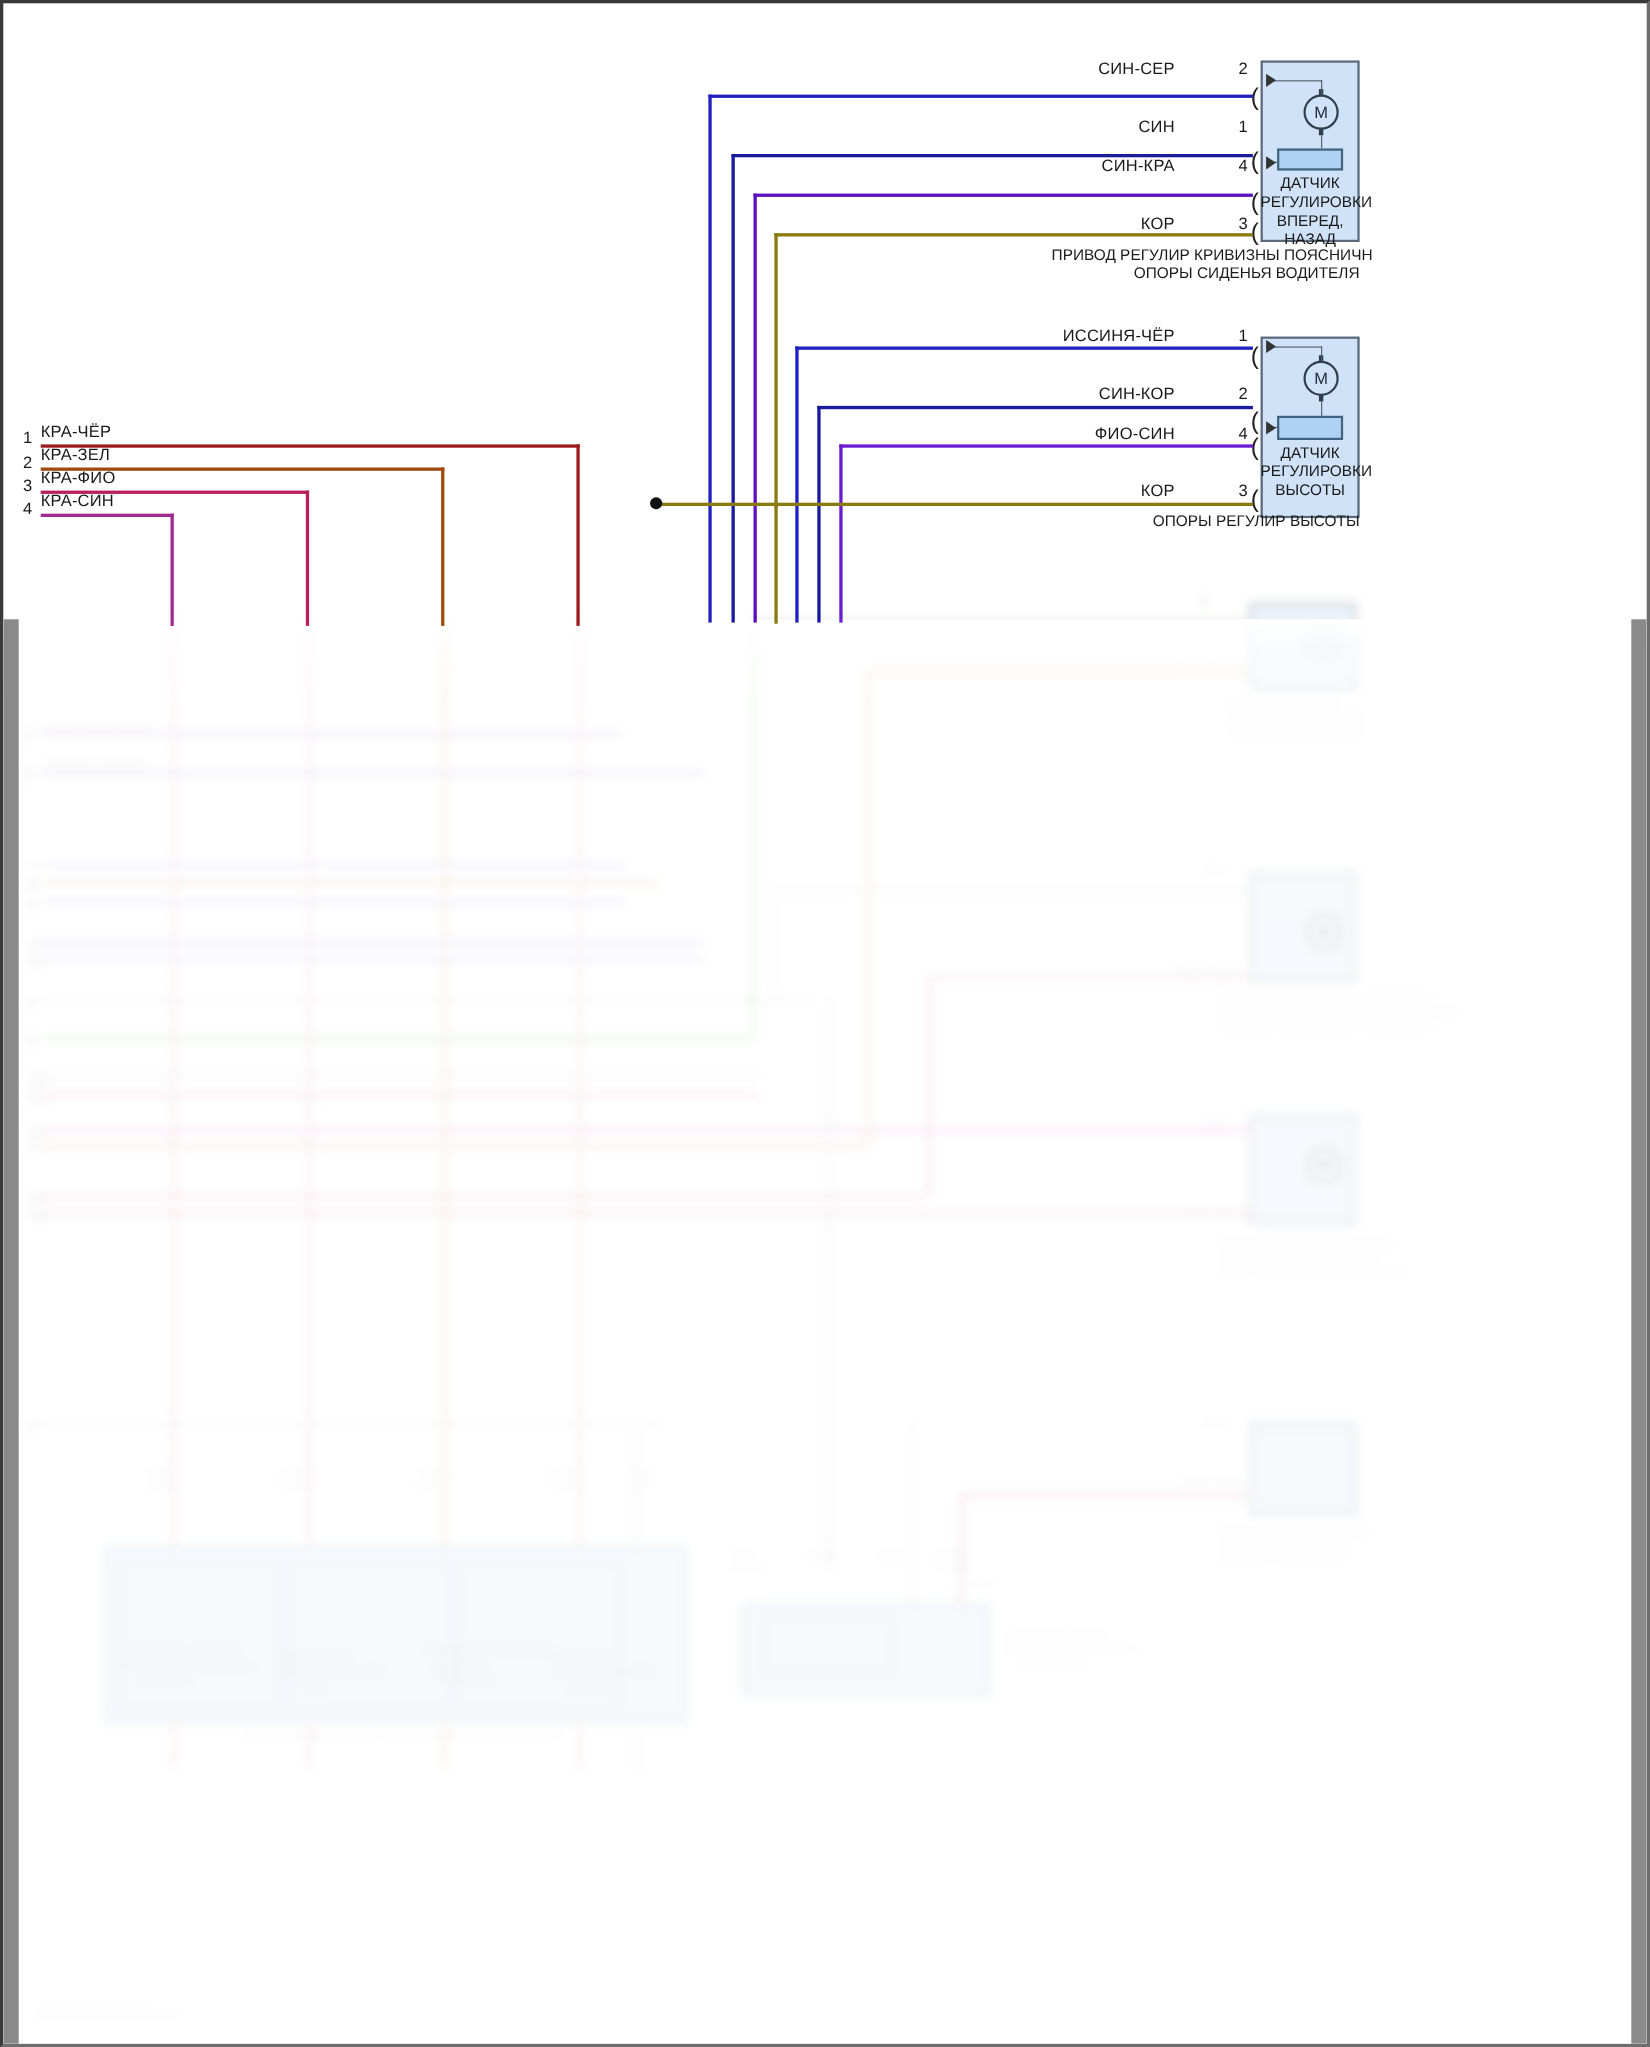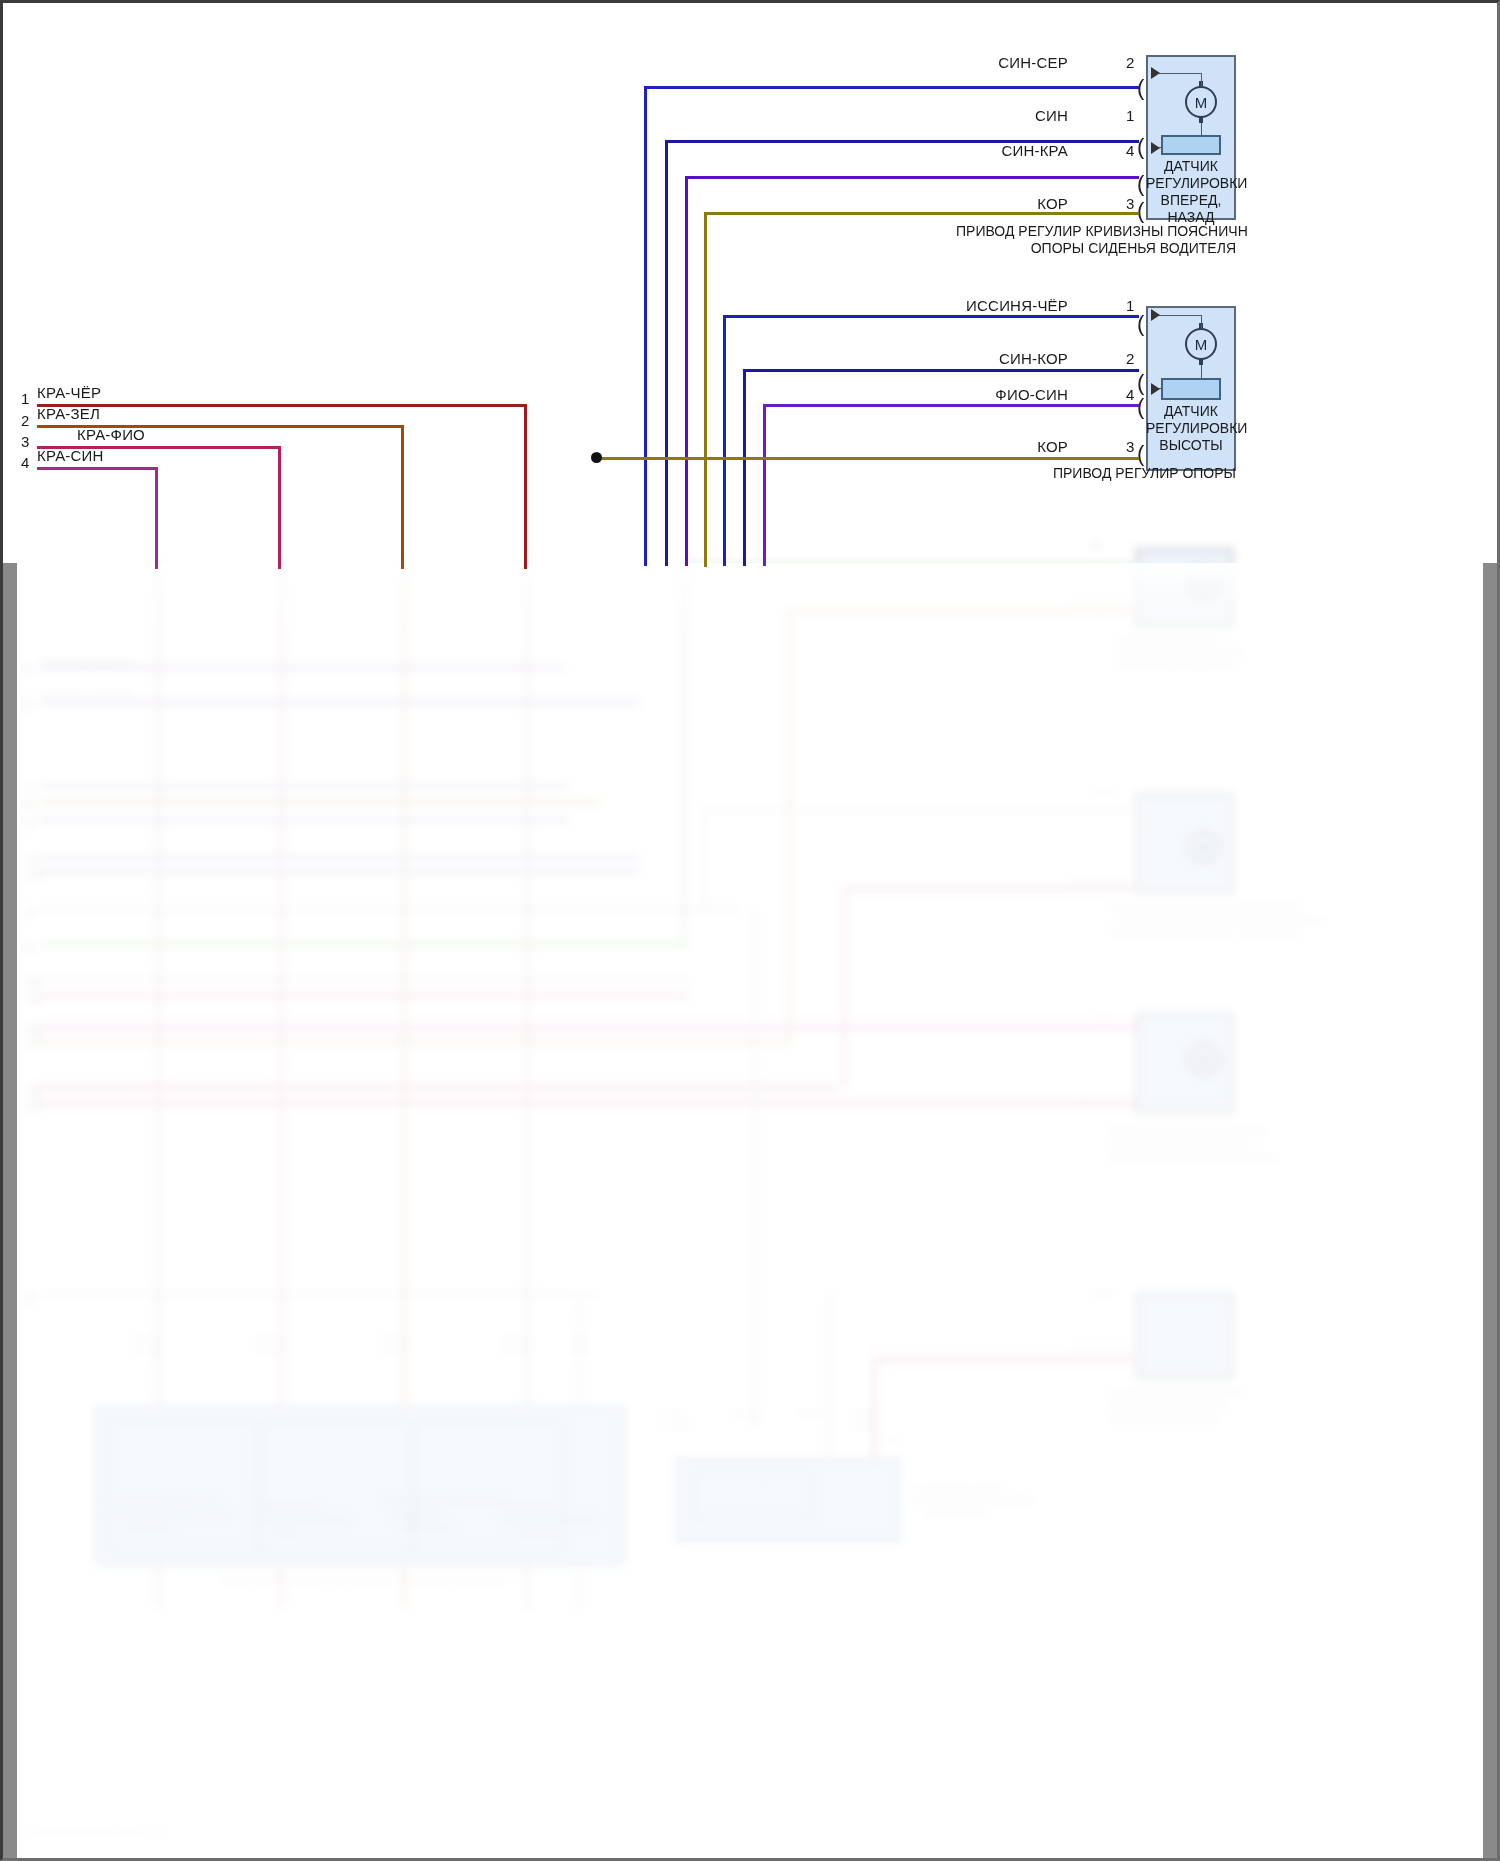--- a/index.html
+++ b/index.html
@@ -239,21 +239,21 @@
   <div class="mstub" style="left:1196px;top:320px;width:4px;height:6px;"></div>
   <div class="mstub" style="left:1196px;top:356px;width:4px;height:6px;"></div>
   <div class="mlead" style="left:1155px;top:312px;width:44px;height:14px;border-width:1px 1px 0 0;"></div>
   <div class="mlead" style="left:1155px;top:362px;width:44px;height:24px;border-width:0 1px 1px 0;"></div>
   <div class="arrowhead" style="left:1148px;top:306px;transform:rotate(180deg);"></div>
   <div class="arrowhead" style="left:1148px;top:380px;transform:rotate(180deg);"></div>
   <div class="sensorbar" style="left:1158px;top:375px;width:60px;height:22px;"></div>
   <div class="modcap" style="left:1143px;top:400px;width:90px;">ДАТЧИК
 РЕГУЛИРОВКИ
 ВЫСОТЫ</div>
-  <div class="modcap" style="left:953px;top:462px;width:280px;text-align:right;">ПРИВОД РЕГУЛИР ОПОРЫ</div>
+  <div class="modcap" style="left:953px;top:462px;width:280px;text-align:right;">ОПОРЫ РЕГУЛИР ВЫСОТЫ</div>
 
   <div class="lbl r" style="left:880px;top:294px;width:185px;">ИССИНЯ-ЧЁР</div>
   <div class="pin" style="left:1123px;top:294px;">1</div>
   <div class="conn" style="left:1134px;top:310px;">(</div>
 
   <div class="lbl r" style="left:880px;top:347px;width:185px;">СИН-КОР</div>
   <div class="pin" style="left:1123px;top:347px;">2</div>
   <div class="conn" style="left:1134px;top:369px;">(</div>
 
   <div class="lbl r" style="left:880px;top:383px;width:185px;">ФИО-СИН</div>
@@ -293,21 +293,21 @@
   <div class="lbl" style="left:34px;top:381px;">КРА-ЧЁР</div>
   <div class="wire hw" style="left:34px;top:401px;width:490px;background:#9e1b1b;"></div>
   <div class="wire vw" style="left:521px;top:401px;height:165px;background:#9e1b1b;"></div>
 
   <div class="pin" style="left:18px;top:409px;">2</div>
   <div class="lbl" style="left:34px;top:402px;">КРА-ЗЕЛ</div>
   <div class="wire hw" style="left:34px;top:422px;width:367px;background:#a04a10;"></div>
   <div class="wire vw" style="left:398px;top:422px;height:144px;background:#a04a10;"></div>
 
   <div class="pin" style="left:18px;top:430px;">3</div>
-  <div class="lbl" style="left:34px;top:423px;margin-left:40px;">КРА-ФИО</div>
+  <div class="lbl" style="left:34px;top:423px;">КРА-ФИО</div>
   <div class="wire hw" style="left:34px;top:443px;width:244px;background:#b81e5a;"></div>
   <div class="wire vw" style="left:275px;top:443px;height:123px;background:#b81e5a;"></div>
 
   <div class="pin" style="left:18px;top:451px;">4</div>
   <div class="lbl" style="left:34px;top:444px;">КРА-СИН</div>
   <div class="wire hw" style="left:34px;top:464px;width:121px;background:#a02a90;"></div>
   <div class="wire vw" style="left:152px;top:464px;height:102px;background:#a02a90;"></div>
 
 </div>
 

